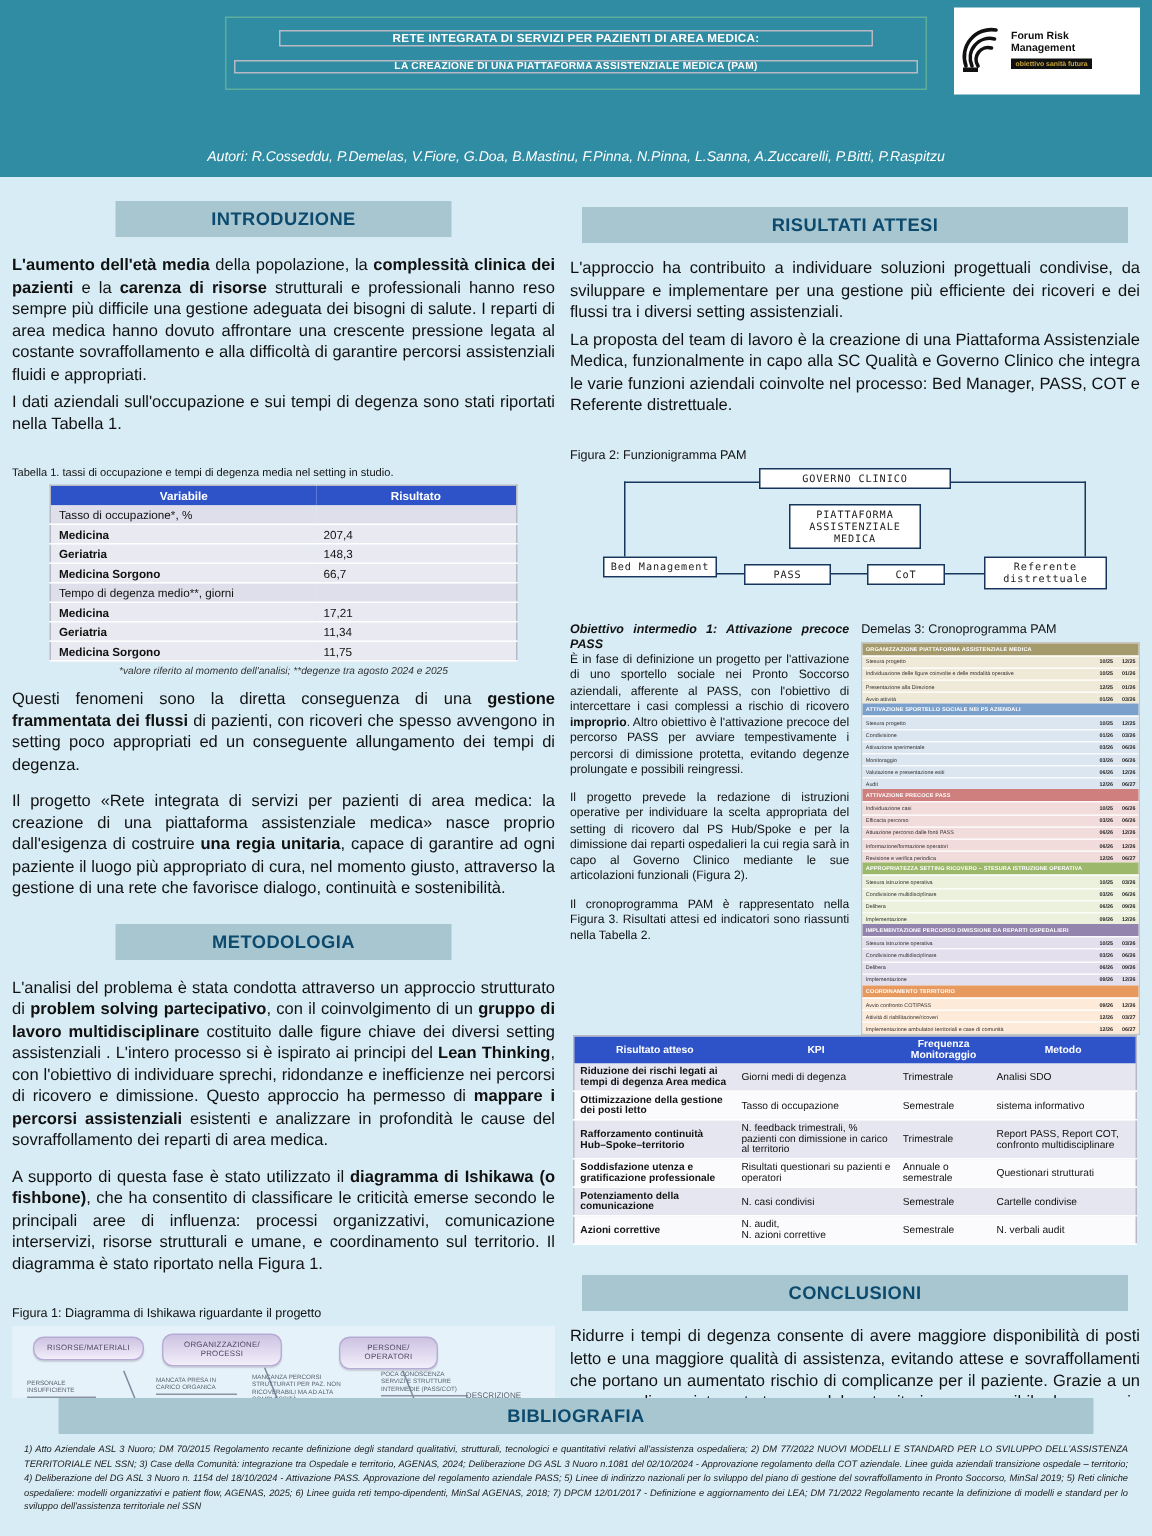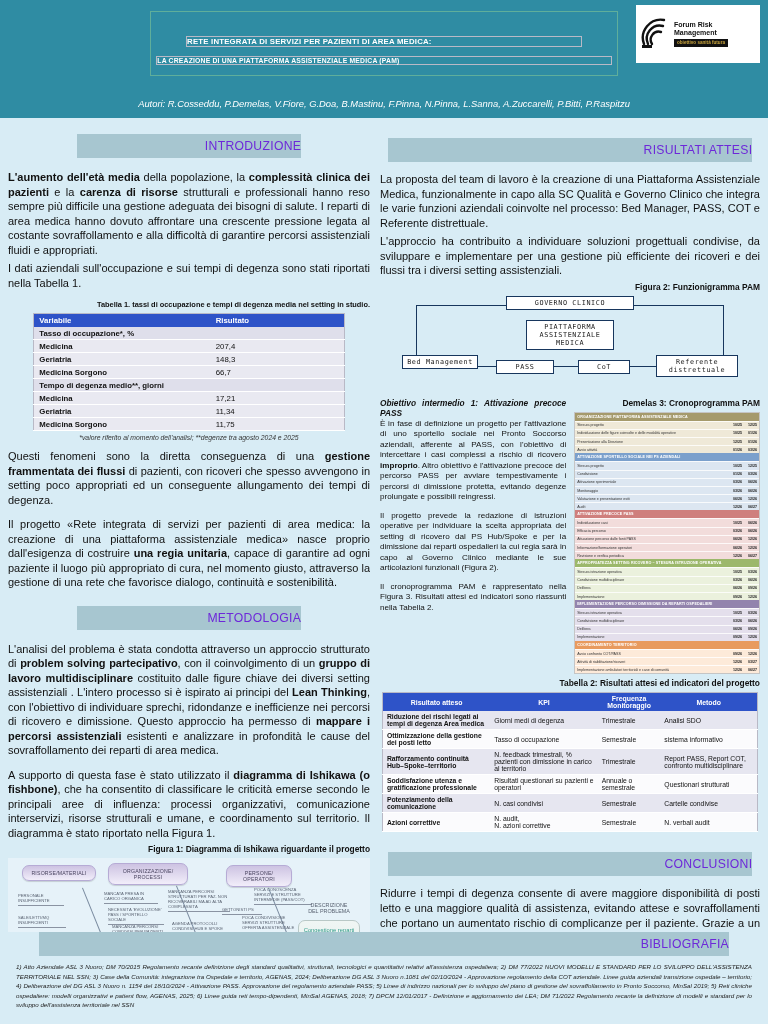--- a/index.html
+++ b/index.html
@@ -10,45 +10,45 @@
   .logo-card{position:absolute;background:#fff;box-sizing:border-box}
   .asl-card{left:10px;top:8px;width:168px;height:58px;padding:7px 8px}
   .asl-row{display:flex;align-items:center;gap:5px}
   .asl-name{font-size:17px;letter-spacing:-.3px}
   .asl-name b{font-weight:800;color:#000}
   .asl-name span{color:#3a3a3a}
   .asl-sub{font-size:6.6px;color:#2f8ca3;margin-top:3px;margin-left:32px}
   .forum-card{right:8px;top:5px;width:124px;height:58px;display:flex;align-items:center;justify-content:center;gap:4px;padding:4px}
   .forum-text{font-size:7px;font-weight:bold;color:#111;line-height:1.15}
   .forum-badge{display:inline-block;background:#111;color:#c9a43c;font-size:4.6px;font-weight:bold;padding:1px 3px;margin-top:2px}
-  .title-box{position:absolute;left:50%;transform:translateX(-50%);top:11px;width:468px;border:1px solid #5fae9b;text-align:left;color:#fff;font-weight:bold;font-size:12.2px;padding:24px 4px 10px;box-sizing:border-box;letter-spacing:.2px}
+  .title-box{position:absolute;left:50%;transform:translateX(-50%);top:11px;width:468px;border:1px solid #5fae9b;text-align:center;color:#fff;font-weight:bold;font-size:12.2px;padding:8px 4px 10px;box-sizing:border-box;letter-spacing:.2px}
   .title-box .t2{margin-top:9px}
   .authors{position:absolute;bottom:9px;left:0;width:100%;text-align:center;color:#fff;font-style:italic;font-size:9.4px}
 
   
   .main{display:flex;gap:10px;padding:0 8px;height:814px;box-sizing:border-box}
   .col{height:100%;overflow:hidden}
   .col-l{flex:0 0 362px}
   .col-r{flex:1}
-  .bar{background:#a7c6d0;color:#6d28d9;font-weight:normal;text-align:right;font-size:12.2px;padding:5px 0;letter-spacing:.3px}
+  .bar{background:#a7c6d0;color:#0c4a6e;font-weight:bold;text-align:center;font-size:12.2px;padding:5px 0;letter-spacing:.3px}
   .bar.narrow{width:62%;margin:16px auto 12px}
   .bar.wide{width:96%;margin:20px auto 10px}
   .p{font-size:11px;line-height:1.32;text-align:justify;margin:0 0 4px}
   .p.gap{margin-bottom:10px}
-  .cap{font-weight:bold;text-align:right;margin:4px 0 4px}
+  .cap{font-weight:normal;text-align:left;margin:20px 0 4px}
   .cap.small{font-size:7.4px}
   .cap.med{font-size:8.4px}
 
   
   table{border-collapse:collapse}
   .t1{width:86%;margin:0 auto;font-size:7.8px;border:1px solid #b9b9c6}
-  .t1 th{background:#2e53c8;color:#fff;text-align:left;padding:2px 5px;font-size:7.8px}
+  .t1 th{background:#2e53c8;color:#fff;text-align:center;padding:2px 5px;font-size:7.8px}
   .t1 td{padding:1.5px 5px;border-bottom:1px solid #fff}
   .t1 tbody tr{background:#e9e9f1}
-  .t1 tr.group td{font-weight:bold;background:#dfdfeb}
+  .t1 tr.group td{font-weight:normal;background:#dfdfeb}
   .t1 td.lbl{font-weight:bold;width:57%}
   .footnote{font-size:6.8px;font-style:italic;text-align:center;color:#333;margin:3px 0 8px}
 
   
   .fishbone{position:relative;height:172px;background:#e6f2f9;margin:2px 0 6px;overflow:hidden}
   .spine{position:absolute;left:6px;top:83px;width:272px;height:4px;background:linear-gradient(90deg,#2d9b8a,#15756a)}
   .spine-head{position:absolute;left:276px;top:76px;width:0;height:0;border-left:16px solid #15756a;border-top:9px solid transparent;border-bottom:9px solid transparent}
   .fcat{position:absolute;background:linear-gradient(180deg,#cdc3e2,#f2eefa);border:1px solid #b6abd5;border-radius:7px;color:#4a4560;font-size:5.2px;text-transform:uppercase;text-align:center;padding:4px 2px;box-sizing:border-box;letter-spacing:.2px;box-shadow:0 1px 1px rgba(0,0,0,.15)}
   .bone{position:absolute;width:1.2px;height:62px;background:#7a8ba0;transform-origin:top left}
   .bone.up{transform:rotate(-22deg)}
@@ -227,22 +227,22 @@
       <div class="prob-label" style="left:290px;top:44px;width:62px">DESCRIZIONE
 DEL PROBLEMA</div>
       <div class="prob-box" style="left:290px;top:62px;width:62px;height:76px">Congestione reparti internistici per acuti (ricoveri impropri e dimissioni lente)</div>
     </div>
 
     <p class="p"><span style="font-weight: bold;">L'analisi condotta</span><span> ha fornito una base solida per la definizione di ipotesi progettuali condivise, facendo emergere le criticità organizzative lungo l'intero percorso del paziente e permettendo di identificare le aree prioritarie di intervento.</span></p>
   </div>
 
   <div class="col col-r">
     <div class="bar wide">RISULTATI ATTESI</div>
+    <p class="p"><span>L'approccio ha contribuito a individuare soluzioni progettuali condivise, da sviluppare e implementare per una gestione più efficiente dei ricoveri e dei flussi tra i diversi setting assistenziali.</span></p>
     <p class="p"><span>La proposta del team di lavoro è la creazione di una Piattaforma Assistenziale Medica, funzionalmente in capo alla SC Qualità e Governo Clinico che integra le varie funzioni aziendali coinvolte nel processo: Bed Manager, PASS, COT e Referente distrettuale.</span></p>
-    <p class="p"><span>L'approccio ha contribuito a individuare soluzioni progettuali condivise, da sviluppare e implementare per una gestione più efficiente dei ricoveri e dei flussi tra i diversi setting assistenziali.</span></p>
 
     <div class="cap med">Figura 2: Funzionigramma PAM</div>
     <div class="fg2">
       <div class="f2u"></div>
       <div class="f2h"></div>
       <div class="f2box" style="left:50%;transform:translateX(-50%);top:0;width:128px">GOVERNO CLINICO</div>
       <div class="f2box" style="left:50%;transform:translateX(-50%);top:24px;width:88px">PIATTAFORMA ASSISTENZIALE MEDICA</div>
       <div class="f2box" style="left:16px;top:59px;width:76px">Bed Management</div>
       <div class="f2box" style="left:110px;top:64px;width:58px">PASS</div>
       <div class="f2box" style="left:192px;top:64px;width:52px">CoT</div>
@@ -392,21 +392,20 @@
             </div>
             <div class="g-r" style="background: rgb(253, 234, 217);">
               <span class="g-l">Implementazione ambulatori territoriali e case di comunità</span>
               <span class="g-d">12/26</span>
               <span class="g-d">06/27</span>
             </div>
           </div>
       </div>
     </div>
 
-    <div class="cap med">Tabella 2: Risultati attesi ed indicatori del progetto</div>
     <table class="t2">
       <thead>
           <tr id="t2-head">
             <th>Risultato atteso</th>
             <th>KPI</th>
             <th>Frequenza Monitoraggio</th>
             <th>Metodo</th>
           </tr>
         </thead>
       <tbody id="t2-body">

